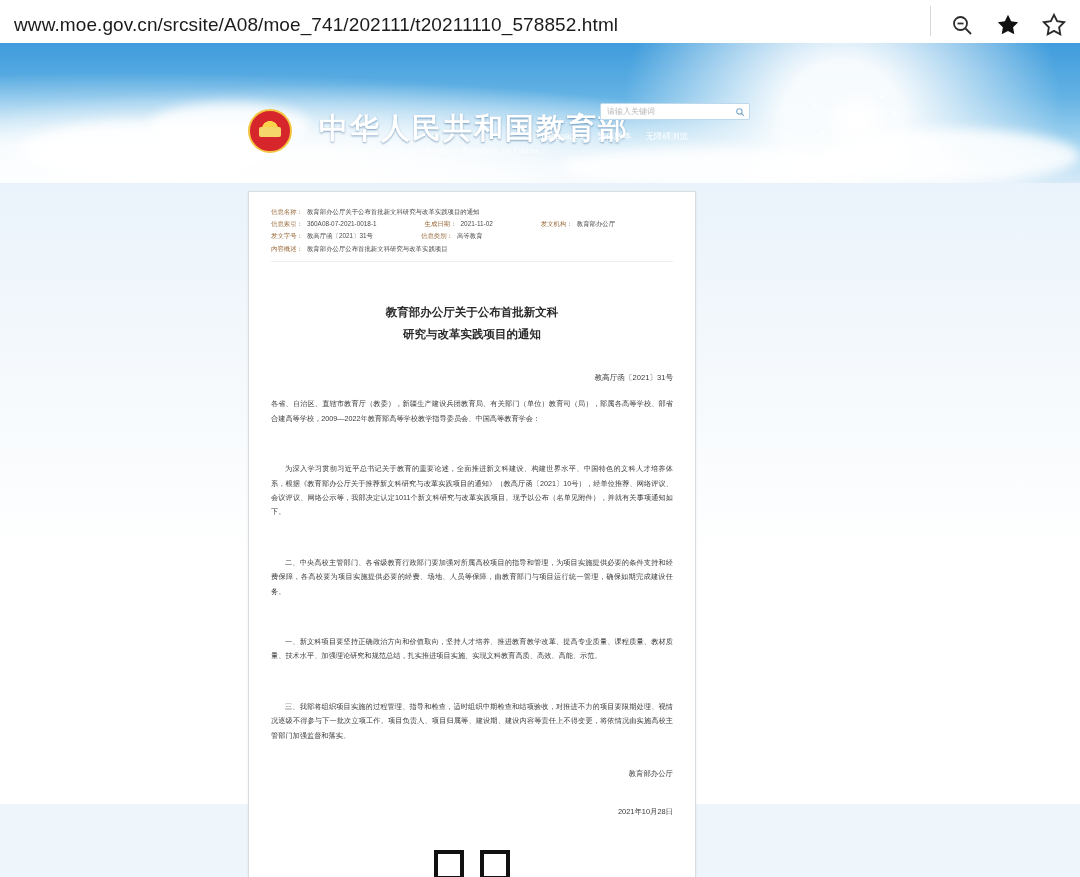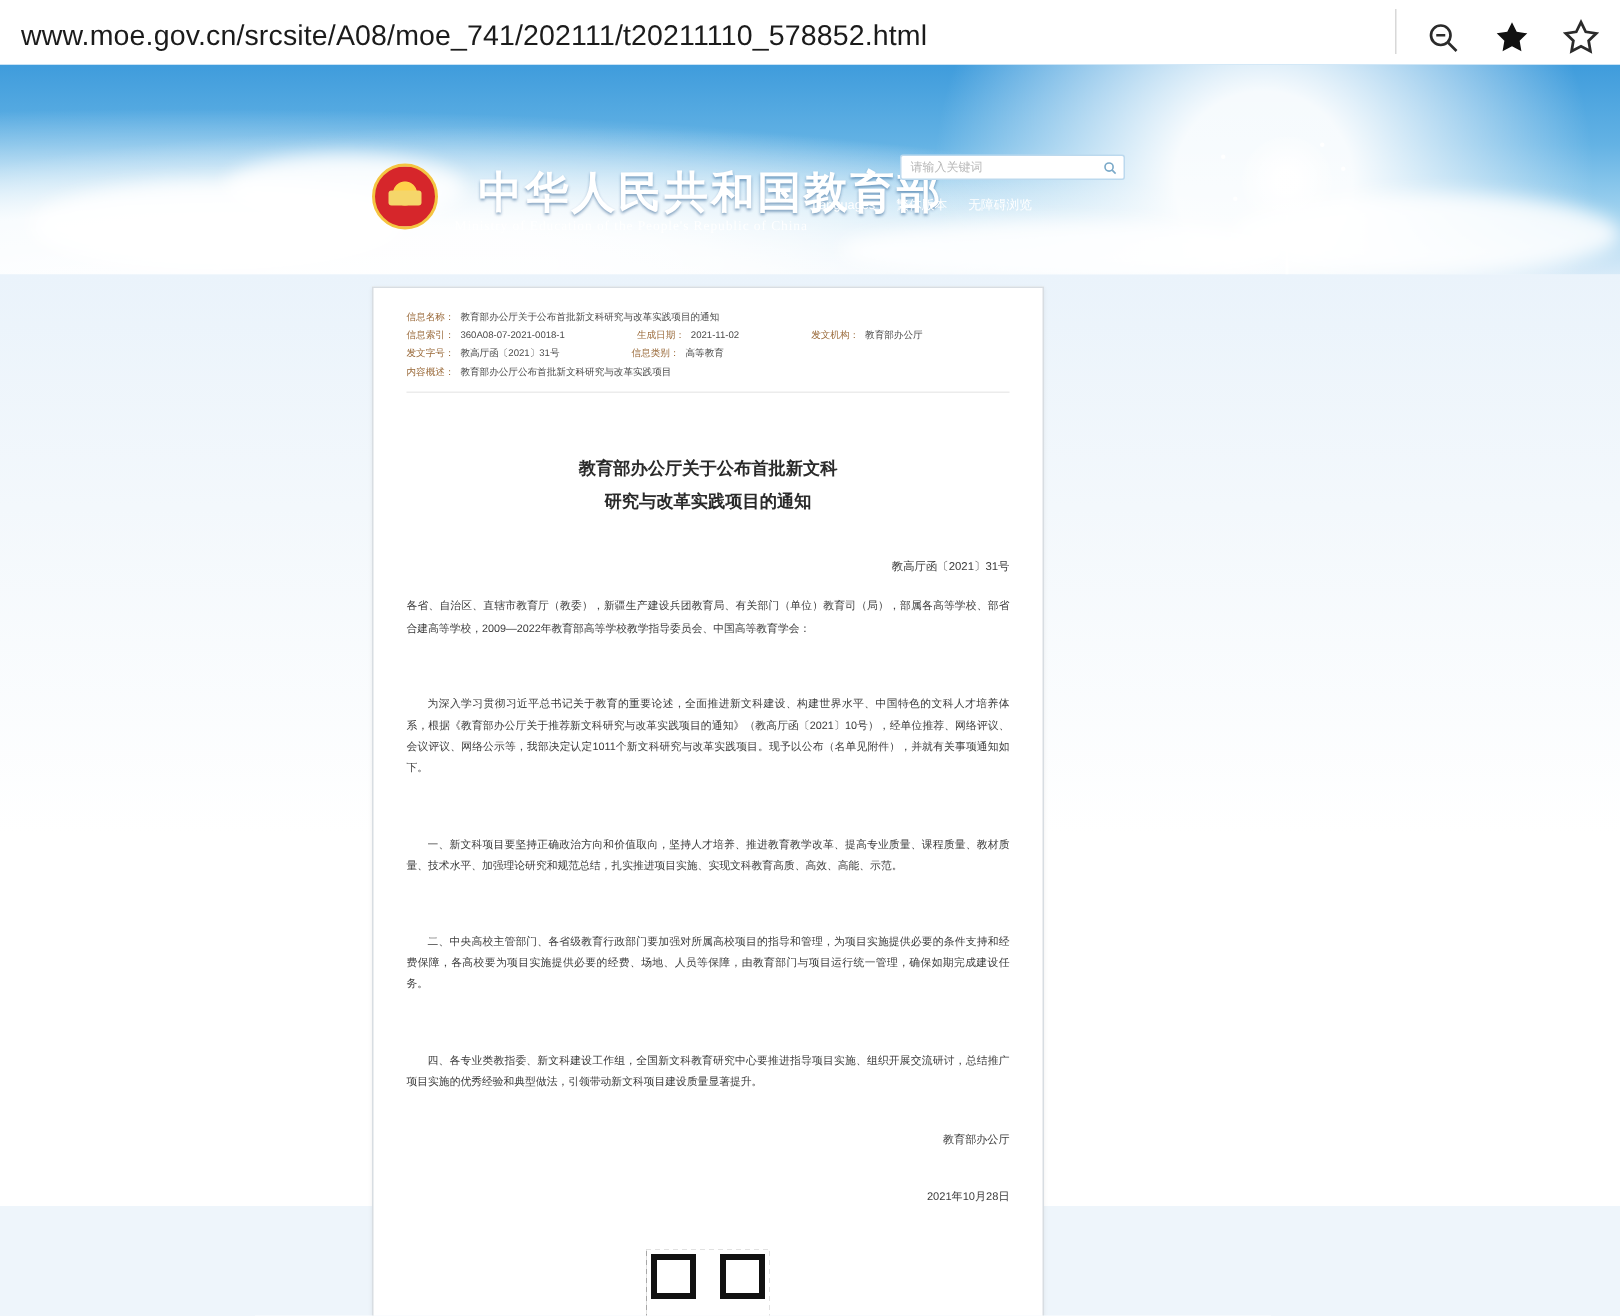--- a/index.html
+++ b/index.html
@@ -378,23 +378,23 @@
 
       <div class="doc-title">
         <div>教育部办公厅关于公布首批新文科</div>
         <div>研究与改革实践项目的通知</div>
       </div>
 
       <div class="doc-number">教高厅函〔2021〕31号</div>
 
       <div class="doc-para">各省、自治区、直辖市教育厅（教委），新疆生产建设兵团教育局、有关部门（单位）教育司（局），部属各高等学校、部省合建高等学校，2009—2022年教育部高等学校教学指导委员会、中国高等教育学会：</div>
       <div class="doc-para indent">为深入学习贯彻习近平总书记关于教育的重要论述，全面推进新文科建设、构建世界水平、中国特色的文科人才培养体系，根据《教育部办公厅关于推荐新文科研究与改革实践项目的通知》（教高厅函〔2021〕10号），经单位推荐、网络评议、会议评议、网络公示等，我部决定认定1011个新文科研究与改革实践项目。现予以公布（名单见附件），并就有关事项通知如下。</div>
+      <div class="doc-para indent">二、中央高校主管部门、各省级教育行政部门要加强对所属高校项目的指导和管理，为项目实施提供必要的条件支持和经费保障，各高校要为项目实施提供必要的经费、场地、人员等保障，由教育部门与项目运行统一管理，确保如期完成建设任务。</div>
       <div class="doc-para indent">一、新文科项目要坚持正确政治方向和价值取向，坚持人才培养、推进教育教学改革、提高专业质量、课程质量、教材质量、技术水平、加强理论研究和规范总结，扎实推进项目实施、实现文科教育高质、高效、高能、示范。</div>
-      <div class="doc-para indent">二、中央高校主管部门、各省级教育行政部门要加强对所属高校项目的指导和管理，为项目实施提供必要的条件支持和经费保障，各高校要为项目实施提供必要的经费、场地、人员等保障，由教育部门与项目运行统一管理，确保如期完成建设任务。</div>
-      <div class="doc-para indent">四、各专业类教指委、新文科建设工作组，全国新文科教育研究中心要推进指导项目实施、组织开展交流研讨，总结推广项目实施的优秀经验和典型做法，引领带动新文科项目建设质量显著提升。</div>
+      <div class="doc-para indent">三、我部将组织项目实施的过程管理、指导和检查，适时组织中期检查和结项验收，对推进不力的项目要限期处理、视情况逐级不得参与下一批次立项工作。项目负责人、项目归属等、建设期、建设内容等责任上不得变更，将依情况由实施高校主管部门加强监督和落实。</div>
 
 
       <div class="sign">教育部办公厅</div>
       <div class="sign-date">2021年10月28日</div>
 
       <div class="qr-wrap">
         <div class="qr">
             <i></i>
           </div>
 

